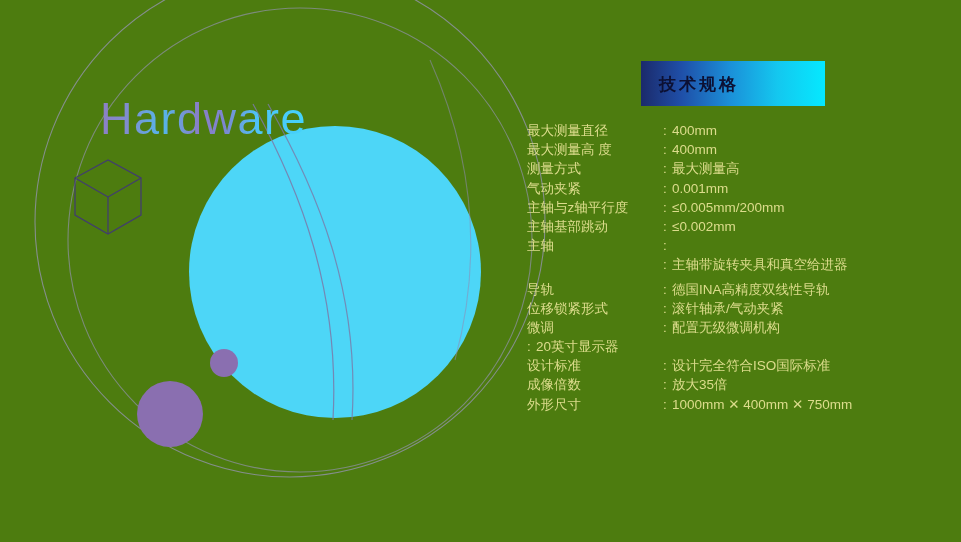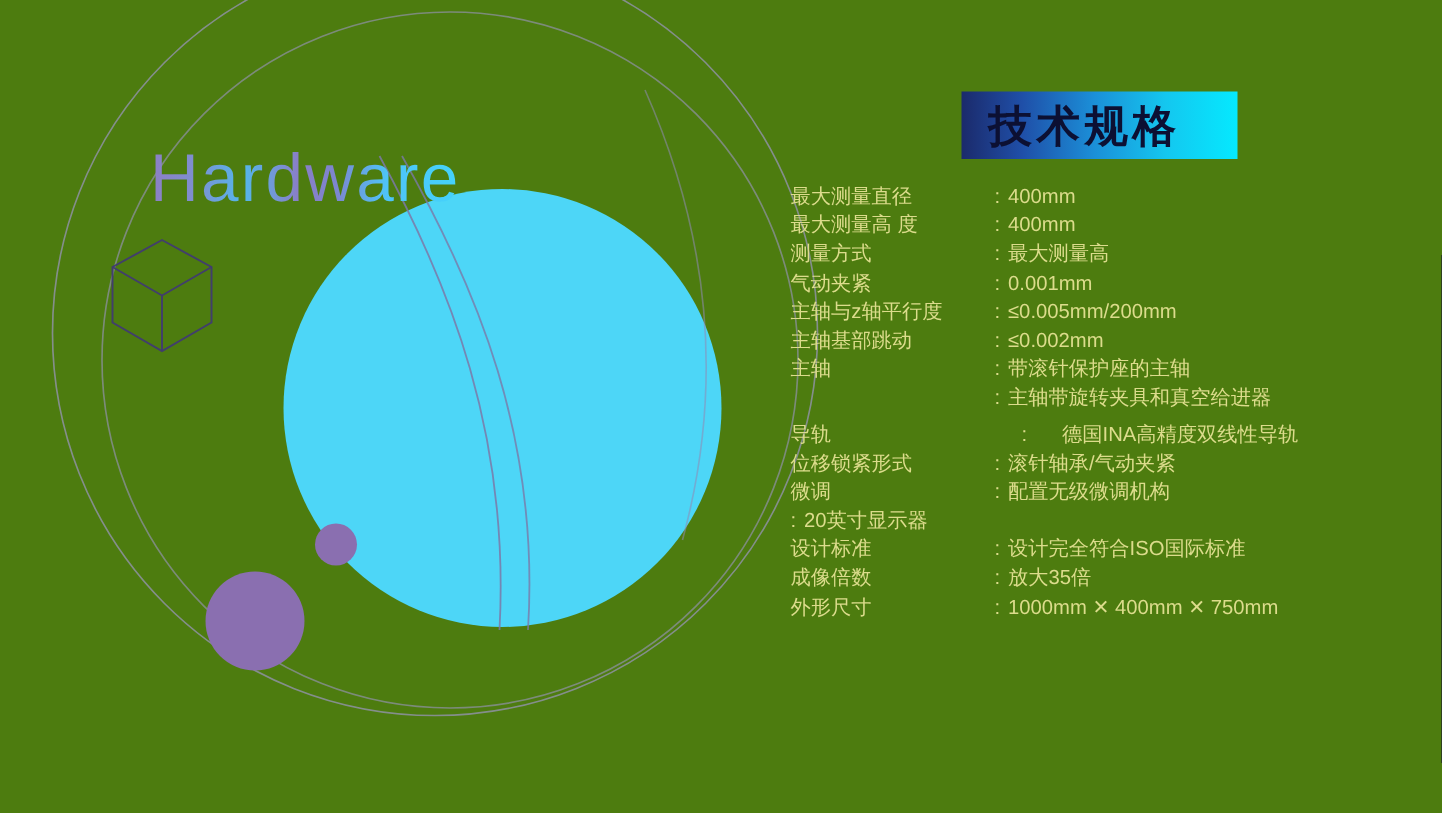--- a/index.html
+++ b/index.html
@@ -59,21 +59,21 @@
         #1f4fa8 22%,
         #1b8fd8 48%,
         #14c7ef 74%,
         #05e9ff 100%);
   }
   #banner-title {
     position: absolute;
     left: 659px;
     top: 70px;
     font-family: "DejaVu Serif", "Liberation Serif", serif;
-    font-size: 29px;
+    font-size: 17px;
     font-weight: 700;
     color: #0c1033;
     letter-spacing: 3px;
     line-height: 28px;
     white-space: nowrap;
   }
   
   #spec-table {
     position: absolute;
     left: 527px;
@@ -84,21 +84,20 @@
     display: flex;
     align-items: flex-start;
     height: 19.2px;
     color: #dcdc8c;
     font-size: 13.5px;
     line-height: 19.2px;
     white-space: nowrap;
   }
   .spec-row.gap {
     margin-top: 5px;
-    gap: 18px;
   }
   .spec-label {
     width: 136px;
     flex: 0 0 136px;
     color: #dcdc8c;
   }
   .spec-colon {
     width: 9px;
     flex: 0 0 9px;
     text-align: left;
@@ -171,21 +170,20 @@
         <div class="spec-value">≤0.005mm/200mm</div>
       </div>
       <div class="spec-row">
         <div class="spec-label">主轴基部跳动</div>
         <div class="spec-colon">:</div>
         <div class="spec-value">≤0.002mm</div>
       </div>
       <div class="spec-row">
         <div class="spec-label">主轴</div>
         <div class="spec-colon">:</div>
-        <div class="spec-value">带滚针保护座的主轴</div>
       </div>
       <div class="spec-row">
         <div class="spec-label"></div>
         <div class="spec-colon">:</div>
         <div class="spec-value">主轴带旋转夹具和真空给进器</div>
       </div>
       <div class="spec-row gap">
         <div class="spec-label">导轨</div>
         <div class="spec-colon">:</div>
         <div class="spec-value">德国INA高精度双线性导轨</div>

